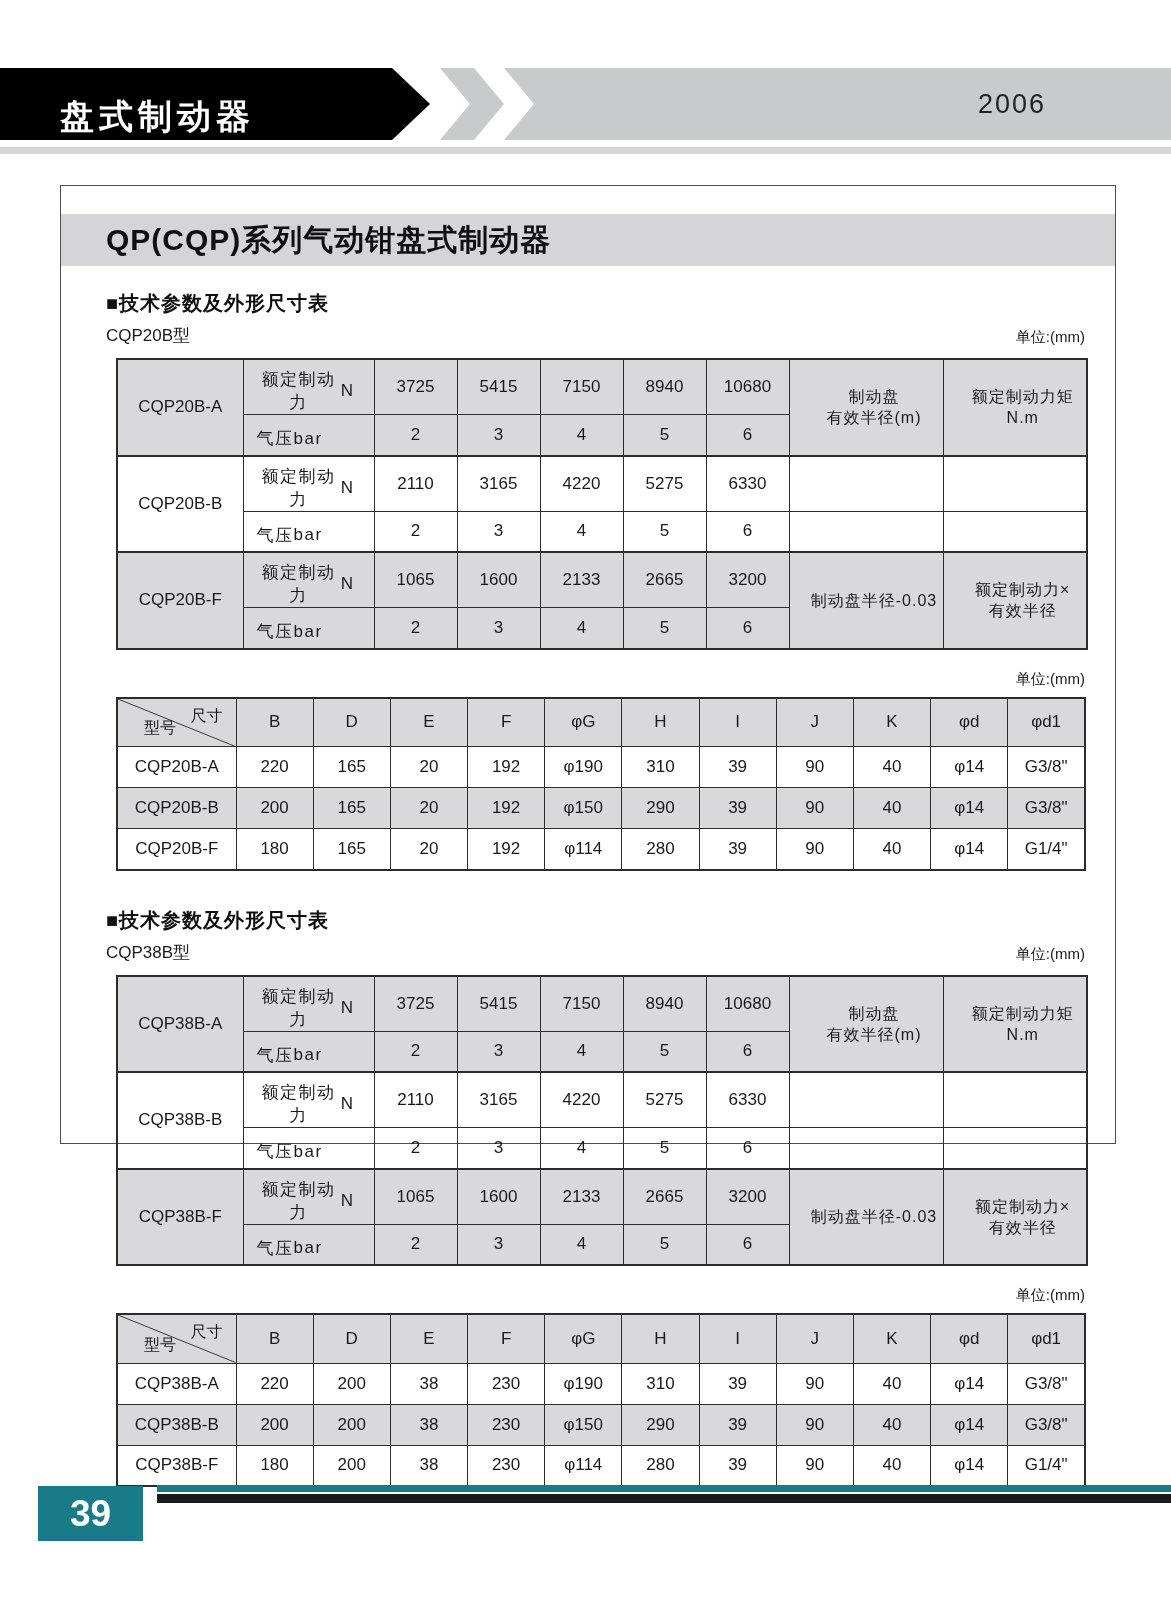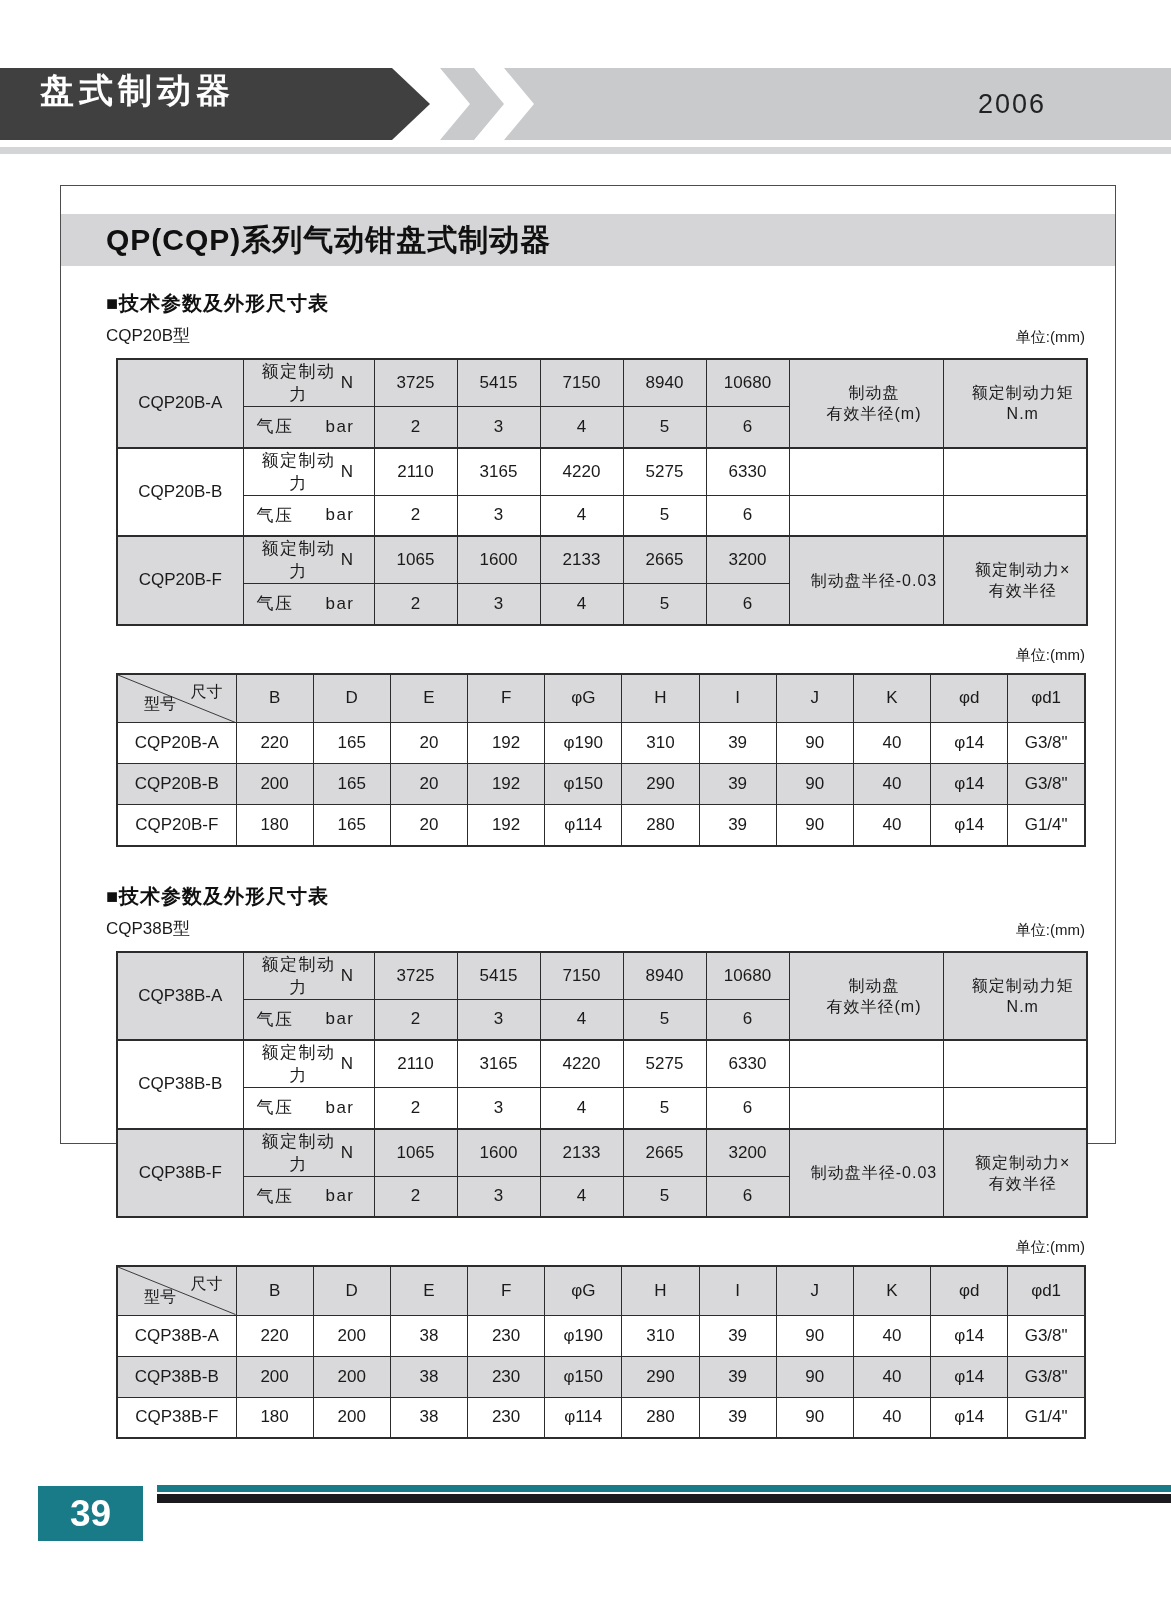--- a/index.html
+++ b/index.html
@@ -6,23 +6,23 @@
   html,body { margin:0; padding:0; }
   body {
     width:1171px; height:1600px; position:relative; overflow:hidden;
     background:#ffffff; color:#1a1a1a;
     font-family:"Liberation Sans","DejaVu Sans",sans-serif;
   }
 
   
   .banner { position:absolute; top:68px; left:0; width:1171px; height:72px; }
   .banner-teal {
-    position:absolute; left:0; top:0; width:430px; height:72px; background:#404040;
+    position:absolute; left:0; top:0; width:430px; height:72px; background:#000000;
     clip-path:polygon(0 0, 392px 0, 100% 50%, 392px 100%, 0 100%);
-    display:flex; align-items:flex-start; padding-left:40px;
+    display:flex; align-items:flex-end; padding-left:60px;
   }
   .banner-title { color:#ffffff; font-size:34px; font-weight:bold; letter-spacing:5px; }
   .chev {
     position:absolute; top:0; height:72px; width:64px; background:#c8cacc;
     clip-path:polygon(0 0, 34px 0, 100% 50%, 34px 100%, 0 100%, 30px 50%);
   }
   .chev1 { left:440px; }
   .chev2 { left:504px; }
   .banner-gray {
     position:absolute; left:537px; right:0; top:0; height:72px; background:#c8cacc;
@@ -52,21 +52,21 @@
 
   
   table { border-collapse:collapse; table-layout:fixed; }
   .param-table { width:970px; margin:11px 0 0 55px; border:2px solid #2c2c2c; }
   .param-table td {
     border:1px solid #2c2c2c; height:41px; padding:0;
     text-align:center; vertical-align:middle; font-size:17px;
   }
   .param-table tr.grp td { border-top:2px solid #2c2c2c; }
   tr.shade td { background:#d9d9db; }
-  .lblwrap { display:flex; justify-content:space-between; align-items:center; padding:0 19px 0 13px; }
+  .lblwrap { display:flex; align-items:center; padding:8px 19px 0 13px; }
   .lblwrap span { letter-spacing:1.5px; }
   td.note { font-size:16px; line-height:21px; letter-spacing:1px;padding-left:16px; }
 
   
   .dim-table { width:970px; margin:8px 0 0 55px; border:2px solid #2c2c2c; }
   .dim-table th, .dim-table td {
     border:1px solid #2c2c2c; padding:0; text-align:center; vertical-align:middle;
     font-size:17px; font-weight:normal;
   }
   .dim-table th { background:#d9d9db; height:49px; }

